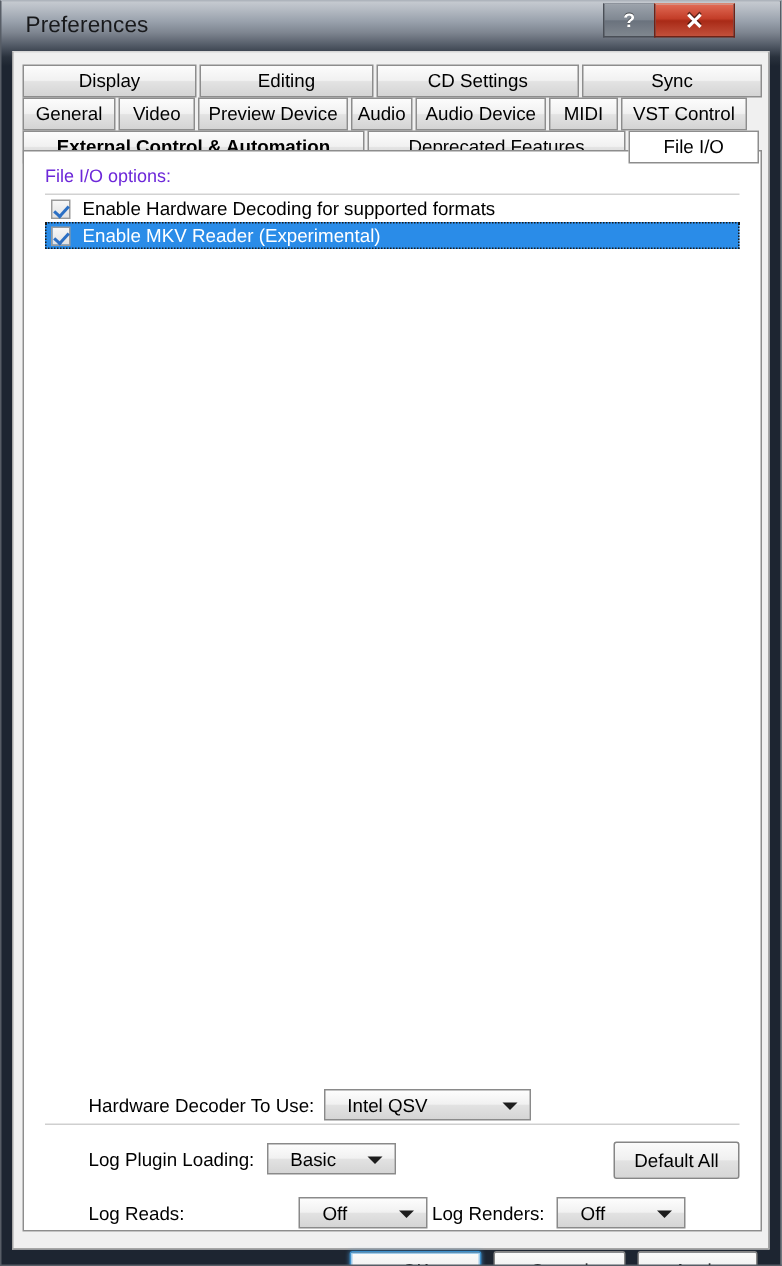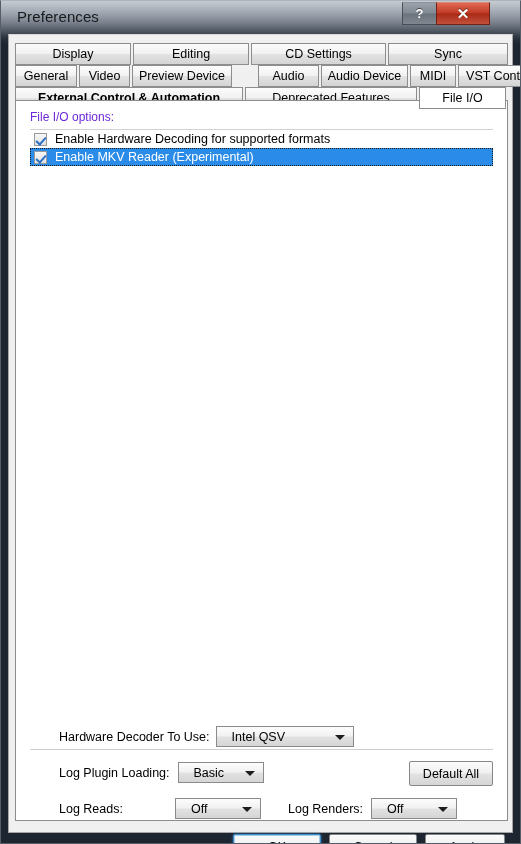--- a/index.html
+++ b/index.html
@@ -357,21 +357,21 @@
       <div class="tabrow r2" id="tab-row-2">
           <div class="tab" style="width: 62px;">
             <span>General</span>
           </div>
           <div class="tab" style="width: 51px;">
             <span>Video</span>
           </div>
           <div class="tab" style="width: 100px;">
             <span>Preview Device</span>
           </div>
-          <div class="tab" style="width: 61px; margin-left: 24px;">
+          <div class="tab" style="width: 41px;">
             <span>Audio</span>
           </div>
           <div class="tab" style="width: 87px;">
             <span>Audio Device</span>
           </div>
           <div class="tab" style="width: 46px;">
             <span>MIDI</span>
           </div>
           <div class="tab" style="width: 84px;">
             <span>VST Control</span>
@@ -414,21 +414,21 @@
       </div>
 
       <div class="field" style="left:43px; top:661px;">
         <span class="field-label">Log Plugin Loading:</span>
         <div class="combo" style="width:86px; margin-left:8px;">
           <span class="combo-value">Basic</span>
           <span class="combo-arrow"></span>
         </div>
       </div>
 
-      <div class="field" style="left:43px; top:697px;">
+      <div class="field" style="left:43px; top:697px;gap:24px;">
         <span class="field-label" style="width:116px; display:inline-block;">Log Reads:</span>
         <div class="combo" style="width:86px;">
           <span class="combo-value">Off</span>
           <span class="combo-arrow"></span>
         </div>
       </div>
 
       <div class="field" style="left:272px; top:697px;">
         <span class="field-label">Log Renders:</span>
         <div class="combo" style="width:86px; margin-left:8px;">

